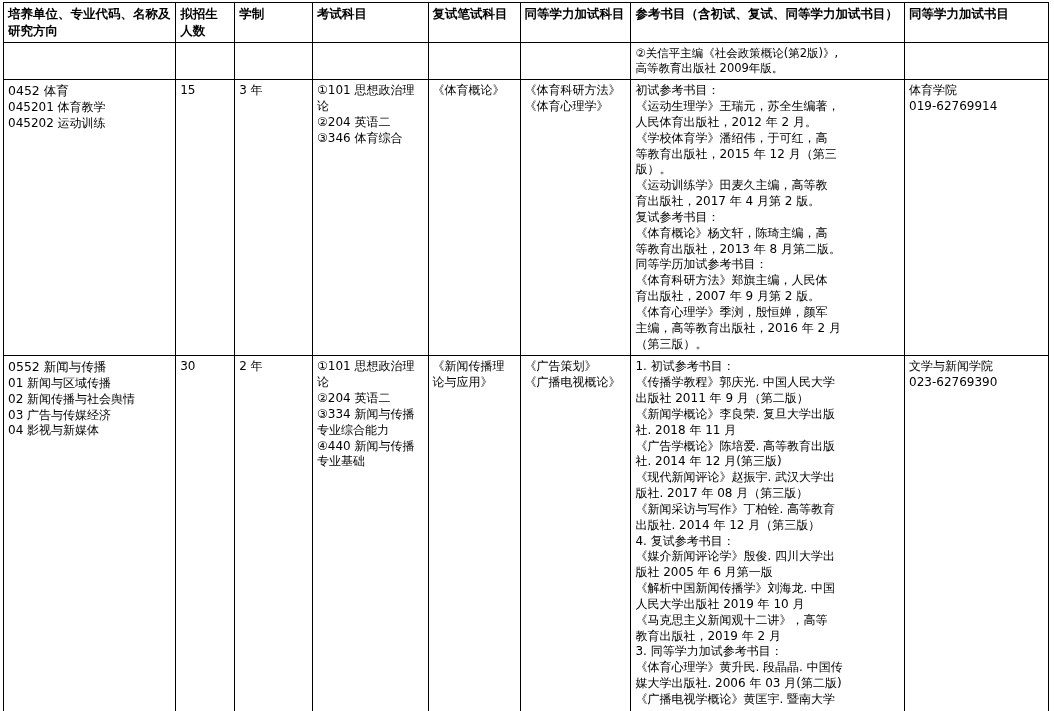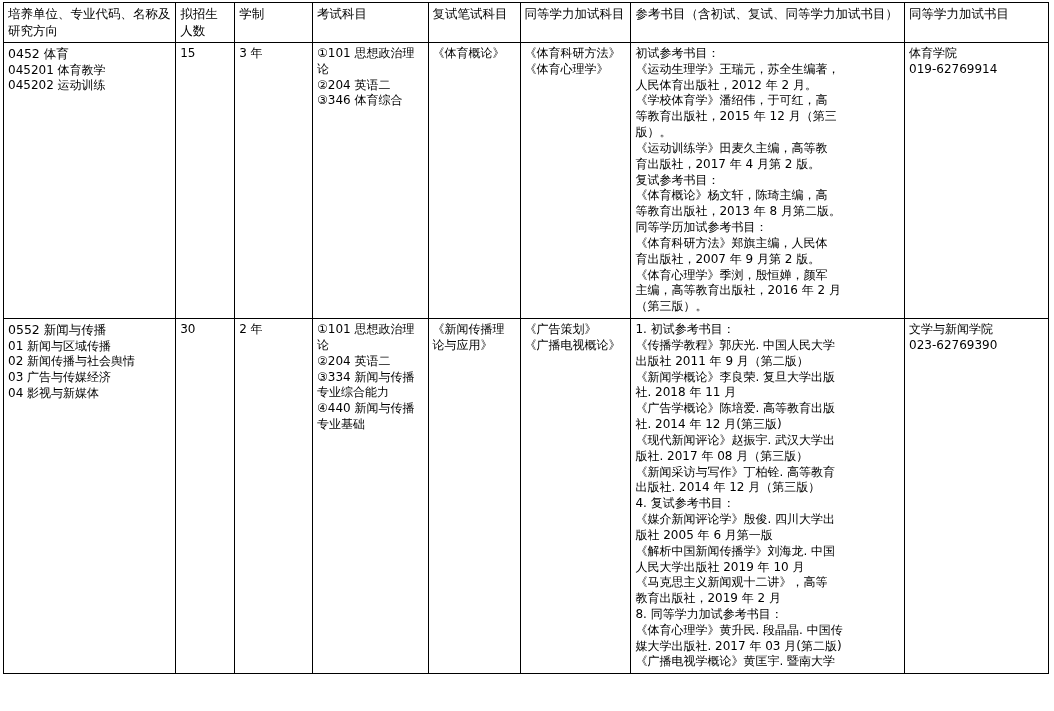--- a/index.html
+++ b/index.html
@@ -40,21 +40,21 @@
   }
   .c1 { width: 146px; }
   .c2 { width: 50px; }
   .c3 { width: 66px; }
   .c4 { width: 98px; }
   .c5 { width: 78px; }
   .c6 { width: 94px; }
   .c7 { width: 232px; }
   .c8 { width: 122px; }
 
-  .hdr-line { display: block; }
+  .hdr-line { display: block; font-weight: bold; }
   .bold { font-weight: normal; }
   .major-code { font-weight: normal; font-size: 12.5px; }
   .small-note { font-size: 11.5px; }
   .ln { display: block; }
   .tight { line-height: 1.34; }
 </style>
 </head>
 <body>
 
 <div class="page">
@@ -92,20 +92,33 @@
         <th>
           <span class="hdr-line">参考书目（含初试、复试、同等学力加试书目）</span>
         </th>
         <th>
           <span class="hdr-line">同等学力加试书目</span>
         </th>
       </tr>
     </thead>
     <tbody>
 
+      <tr>
+        <td></td>
+        <td></td>
+        <td></td>
+        <td></td>
+        <td></td>
+        <td></td>
+        <td class="tight">
+          <span class="ln small-note">②关信平主编《社会政策概论(第2版)》,</span>
+          <span class="ln small-note">高等教育出版社 2009年版。</span>
+        </td>
+        <td></td>
+      </tr>
 
       <tr>
         <td>
           <span class="ln major-code">0452 体育</span>
           <span class="ln">045201 体育教学</span>
           <span class="ln">045202 运动训练</span>
         </td>
         <td>15</td>
         <td>3 年</td>
         <td>
@@ -183,23 +196,23 @@
           <span class="ln">版社. 2017 年 08 月（第三版）</span>
           <span class="ln">《新闻采访与写作》丁柏铨. 高等教育</span>
           <span class="ln">出版社. 2014 年 12 月（第三版）</span>
           <span class="ln">4. 复试参考书目：</span>
           <span class="ln">《媒介新闻评论学》殷俊. 四川大学出</span>
           <span class="ln">版社 2005 年 6 月第一版</span>
           <span class="ln">《解析中国新闻传播学》刘海龙. 中国</span>
           <span class="ln">人民大学出版社 2019 年 10 月</span>
           <span class="ln">《马克思主义新闻观十二讲》，高等</span>
           <span class="ln">教育出版社，2019 年 2 月</span>
-          <span class="ln">8. 同等学力加试参考书目：</span>
+          <span class="ln">3. 同等学力加试参考书目：</span>
           <span class="ln">《体育心理学》黄升民. 段晶晶. 中国传</span>
-          <span class="ln">媒大学出版社. 2017 年 03 月(第二版)</span>
+          <span class="ln">媒大学出版社. 2006 年 03 月(第二版)</span>
           <span class="ln">《广播电视学概论》黄匡宇. 暨南大学</span>
         </td>
         <td>
           <span class="ln">文学与新闻学院</span>
           <span class="ln">023-62769390</span>
         </td>
       </tr>
     </tbody>
   </table>
 </div>

